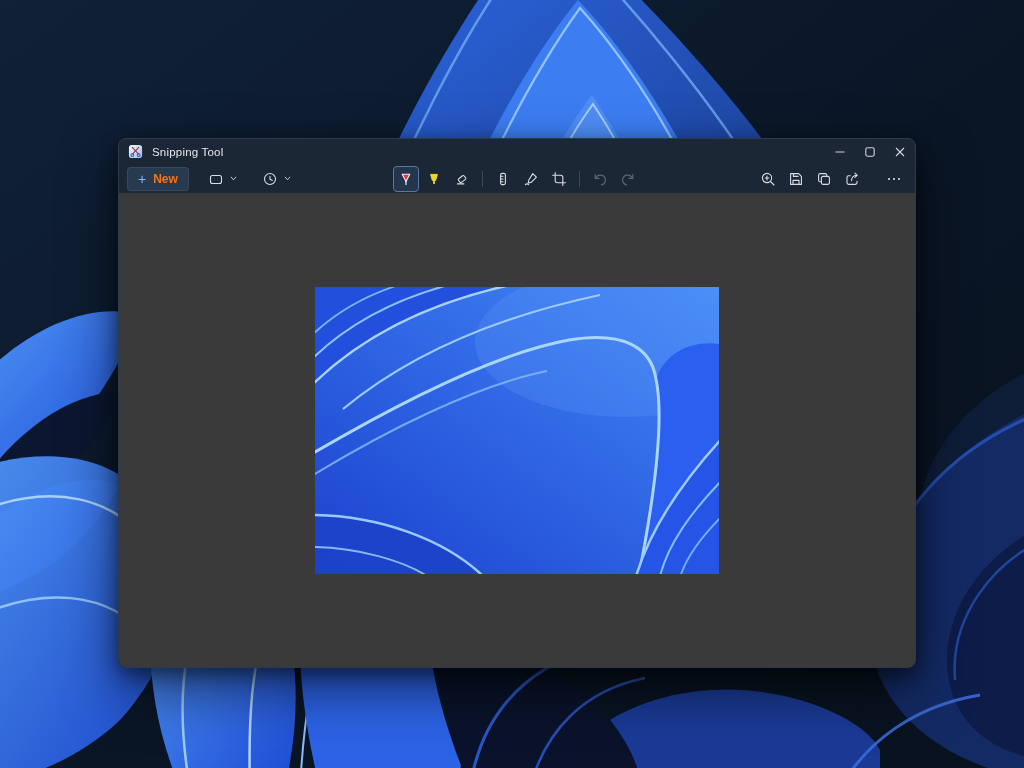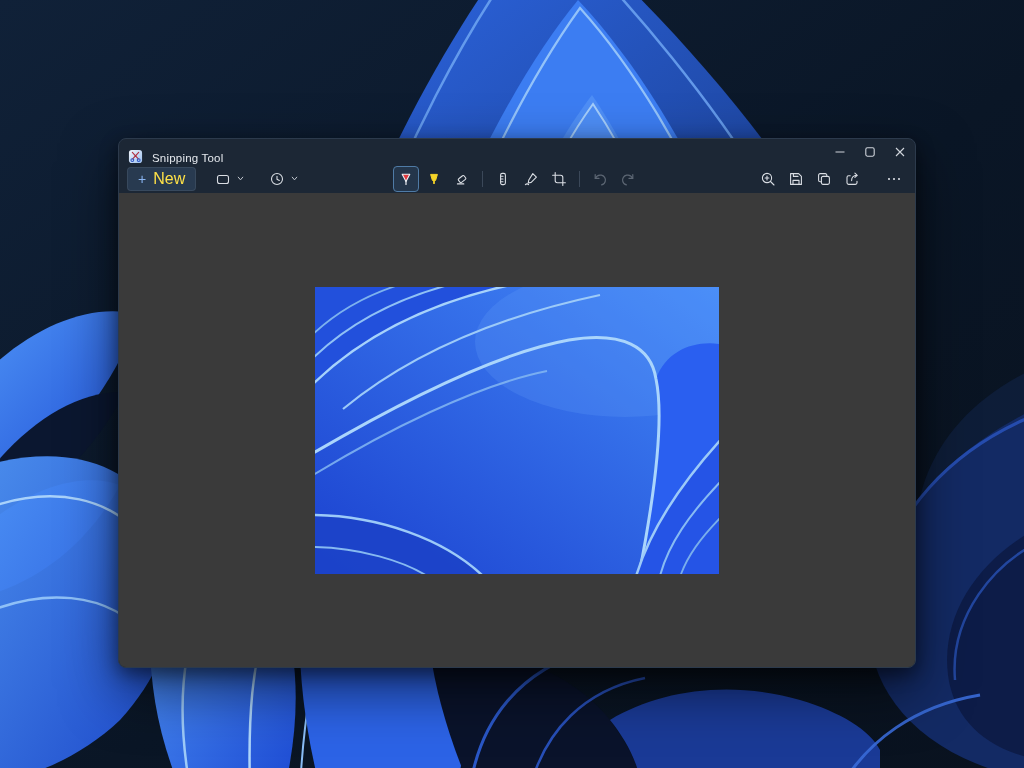--- a/index.html
+++ b/index.html
@@ -9,33 +9,33 @@
   .wallpaper { position:absolute; inset:0; }
 
   
   .win {
     position:absolute; left:118px; top:138px; width:798px; height:530px;
     background:#1c2735; border-radius:8px; overflow:hidden;
     border:1px solid #2c3a4c;
     box-shadow:0 22px 55px rgba(0,0,0,.55), 0 6px 18px rgba(0,0,0,.45);
     display:flex; flex-direction:column;
   }
-  .titlebar { height:25px; display:flex; align-items:flex-end; padding-left:9px; flex:0 0 auto; }
+  .titlebar { height:25px; display:flex; align-items:center; padding-left:9px; flex:0 0 auto; }
   .app-icon { width:15px; height:15px; margin-right:9px; flex:0 0 auto; }
   .title { font-size:11.5px; color:#e4e8ed; letter-spacing:.2px; }
   .caption-group { margin-left:auto; display:flex; height:100%; }
   .cap-btn { width:30px; height:100%; display:flex; align-items:center; justify-content:center; }
   .cap-btn svg { width:10px; height:10px; stroke:#cfd4db; stroke-width:1.1; fill:none; }
 
   .toolbar { height:29px; display:flex; align-items:center; position:relative; flex:0 0 auto; padding:0 8px; }
   .tb-left { display:flex; align-items:center; gap:14px; }
   .new-btn { display:flex; align-items:center; height:24px; padding:0 10px; border-radius:4px;
              background:#283a50; border:1px solid rgba(255,255,255,.08); cursor:default; }
   .new-plus { color:#8ab6f4; font-size:14px; line-height:1; margin-right:7px; font-weight:400; }
-  .new-label { color:#fde047; font-size:16px; }
+  .new-label { color:#f97316; font-size:12px;font-weight:bold; }
   .dd-btn { display:flex; align-items:center; gap:5px; height:26px; padding:0 5px; border-radius:4px; }
   .tb-center { position:absolute; left:50%; transform:translateX(-50%); display:flex; align-items:center; gap:2px; }
   .tb-right { margin-left:auto; display:flex; align-items:center; gap:2px; }
   .tool-btn { width:26px; height:26px; border-radius:4px; display:flex; align-items:center; justify-content:center; }
   .tool-btn.selected { background:#24364b; border:1px solid #4f7ba6; }
   .tool-btn svg, .dd-btn svg.main { width:16px; height:16px; }
   .icon-stroke { stroke:#d9dde3; stroke-width:1.1; fill:none; stroke-linecap:round; stroke-linejoin:round; }
   .icon-stroke-dim { stroke:#5c6673; stroke-width:1.2; fill:none; stroke-linecap:round; stroke-linejoin:round; }
   .chev { width:9px; height:9px; }
   .chev path { stroke:#c2c8d0; stroke-width:1.1; fill:none; stroke-linecap:round; stroke-linejoin:round; }

